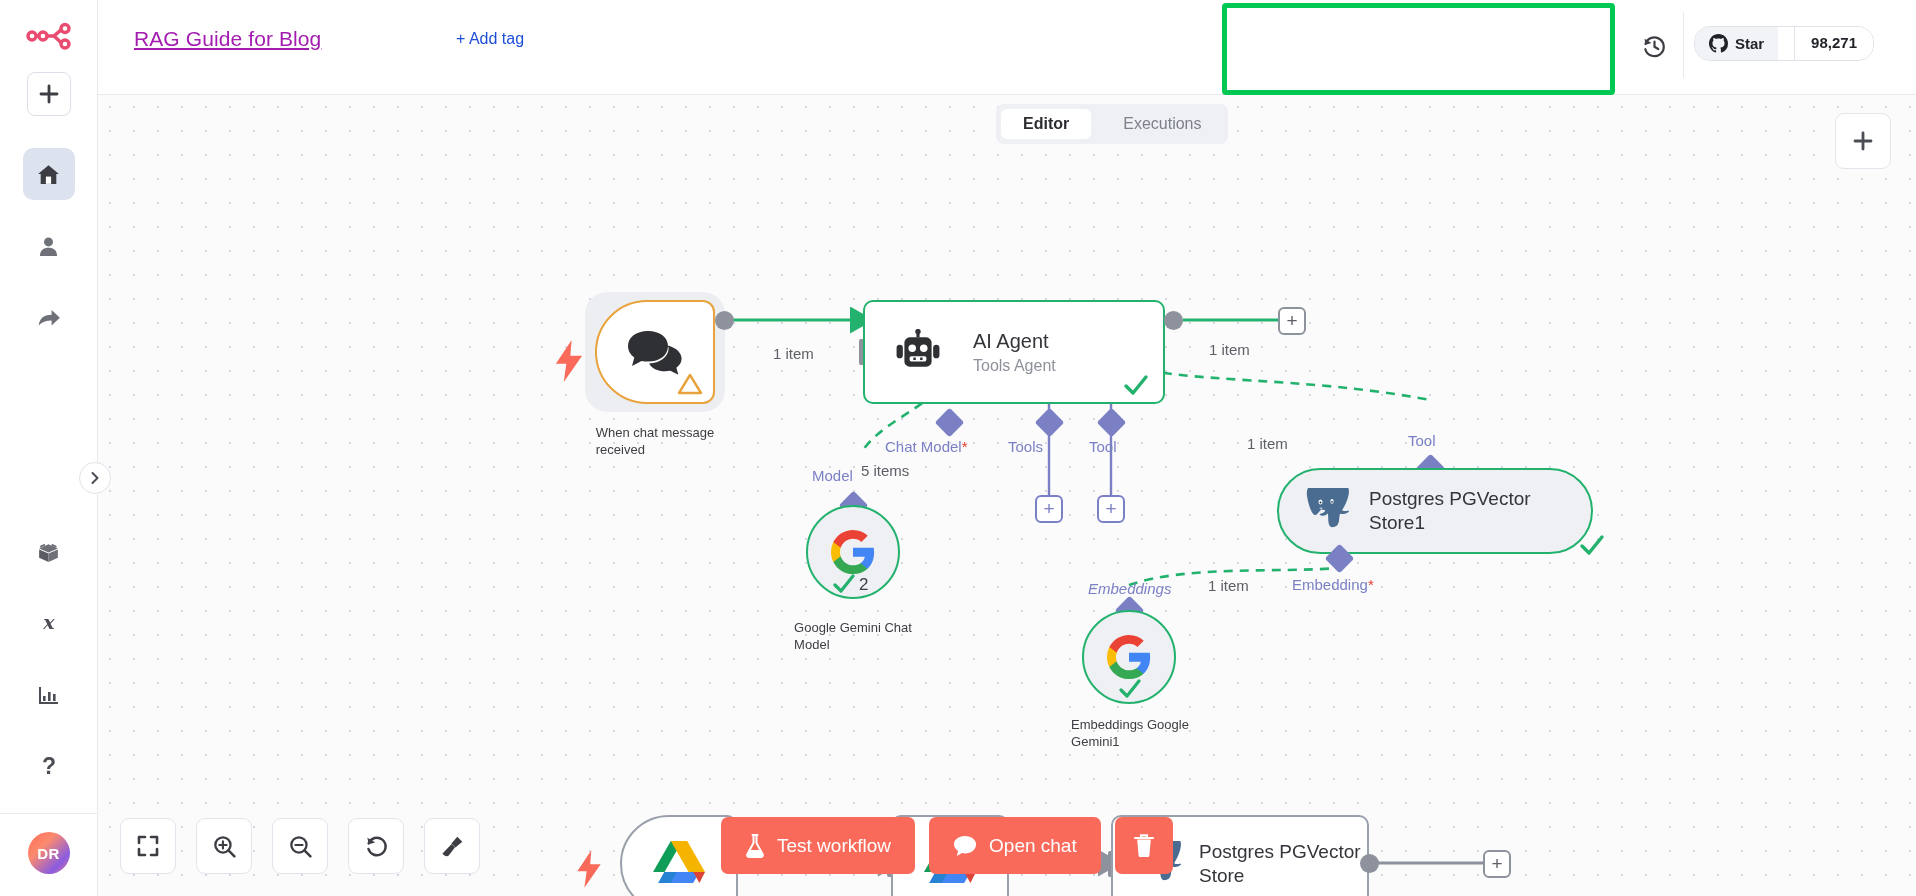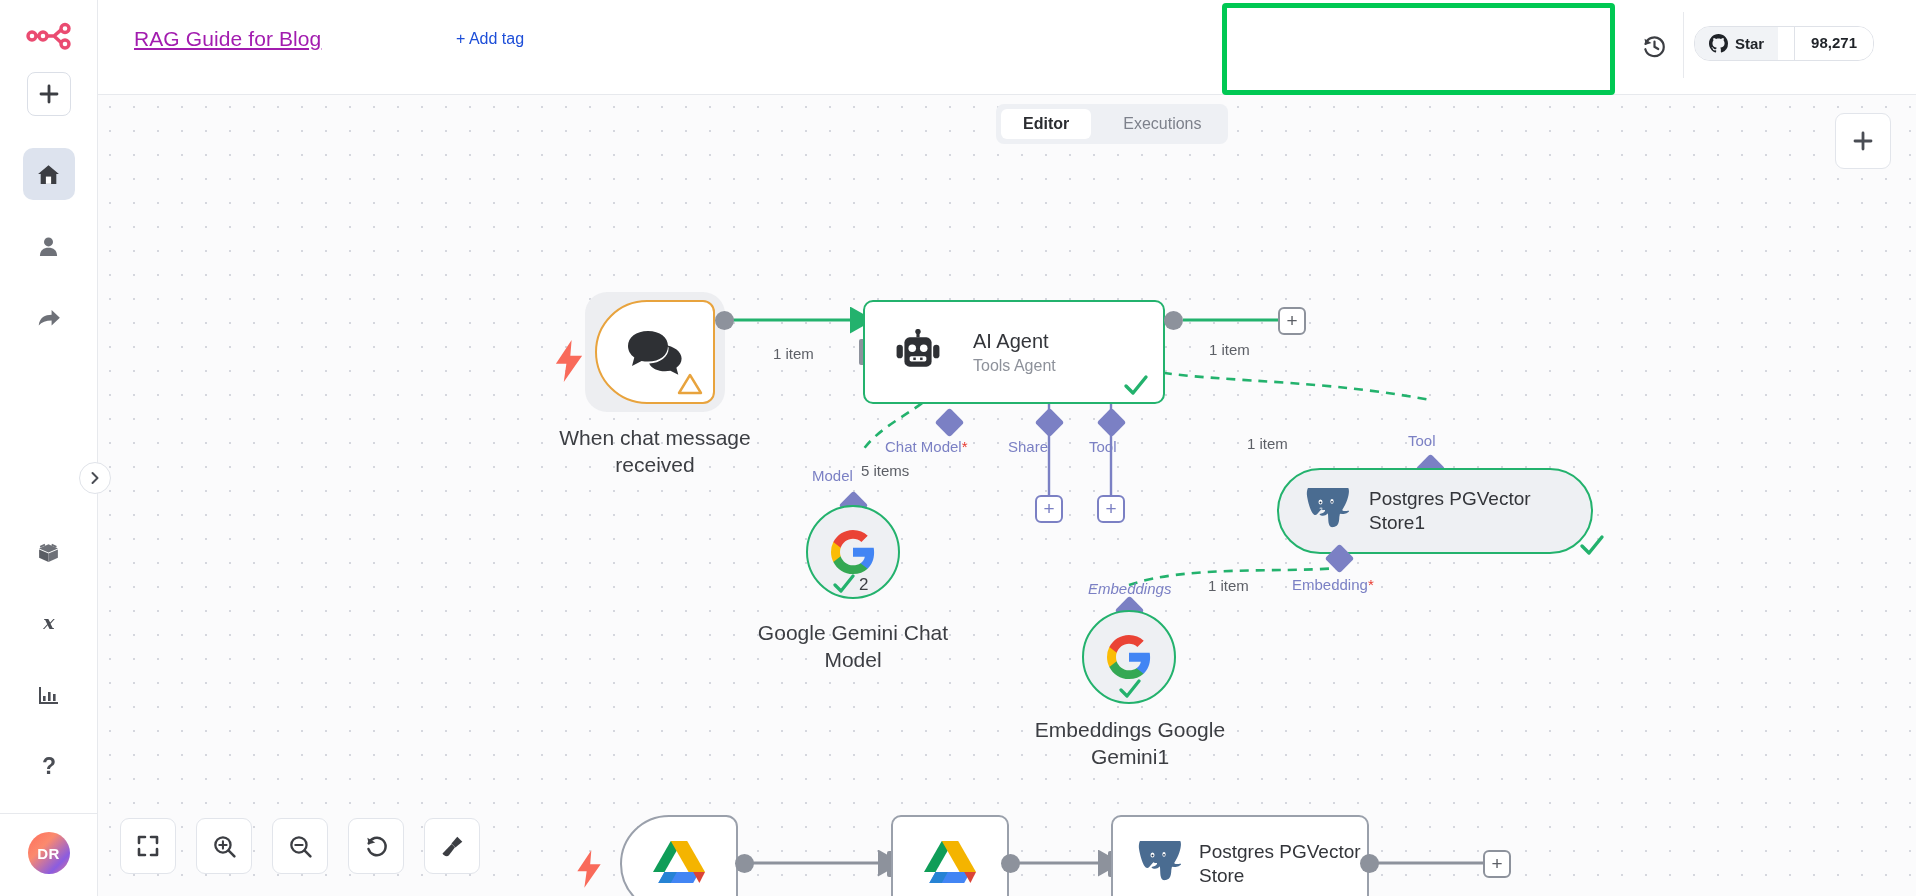--- a/index.html
+++ b/index.html
@@ -109,21 +109,21 @@
     position:absolute; left: 1737px; top: 18px; width:56px;height:56px;
     background:#fff; border:1px solid #e2e5eb; border-radius:9px;
     display:flex;align-items:center;justify-content:center;cursor:pointer;
   }
   .node-card {
     background:#fff; border:2px solid #9aa0ab; border-radius:10px;
     display:flex; align-items:center;
   }
   .node-label {
     position:absolute; left:50%; transform:translateX(-50%);
-    text-align:center; font-size:21px; color:#3c3e43; line-height:1.28;
+    font-size:13px; color:#3c3e43; line-height:1.28;
     white-space:nowrap;
   }
 
   .trigger-shell {
     position:absolute; left:487px; top:197px; width:140px;height:120px;
     background:#edeef1; border-radius:22px;
   }
   .trigger-node {
     position:absolute; left:497px; top:205px; width:120px; height:104px;
     background:#fff; border:2px solid #e8a33d;
@@ -399,21 +399,21 @@
     </div>
     <div class="dot-out" style="left:1066px; top:216px;"></div>
     <div class="item-lbl" style="left:1108px; top:246px;">1 item</div>
     <div class="plus-end" style="left:1180px; top:212px;">+</div>
 
     <div class="diamond" style="left:841px; top:317px;"></div>
     <div class="conn-lbl" style="left:787px; top:343px;">Chat Model<span class="req">*</span></div>
     <div class="item-lbl" style="left:760px; top:367px;">5 items</div>
 
     <div class="diamond" style="left:941px; top:317px;"></div>
-    <div class="conn-lbl" style="left:910px; top:343px;">Share</div>
+    <div class="conn-lbl" style="left:910px; top:343px;">Tools</div>
     <div class="plus-port" style="left:937px; top:400px;">+</div>
 
     <div class="diamond" style="left:1003px; top:317px;"></div>
     <div class="conn-lbl" style="left:991px; top:343px;">Tool</div>
     <div class="plus-port" style="left:999px; top:400px;">+</div>
 
     <div class="diamond" style="left:745px; top:400px;"></div>
     <div class="conn-lbl" style="left:714px; top:372px;">Model</div>
     <div class="round-node" style="left:708px; top:410px;">
       <svg width="48" height="48" viewBox="0 0 48 48">
@@ -532,15 +532,36 @@
         </svg>
       </div>
       <div class="tb-btn">
         <svg width="25" height="25" viewBox="0 0 24 24">
           <path d="M16.6 2.6 L21.4 7.4 L14.8 13 L11 9.2 Z" fill="#3c3e43"></path>
           <path d="M11.2 9.6 L14.4 12.8 L8.6 20.4 C7 22.2 3.2 21 2.4 18.8 Z" fill="#3c3e43"></path>
         </svg>
       </div>
     </div>
 
+    <div class="action-bar">
+      <button class="act-btn">
+        <svg width="20" height="24" viewBox="0 0 20 24">
+          <path d="M7.5 1 H12.5 M8.5 1 V9 L2.5 20 C1.6 21.6 2.7 23 4.4 23 H15.6 C17.3 23 18.4 21.6 17.5 20 L11.5 9 V1" stroke="#fff" stroke-width="2" fill="none" stroke-linecap="round" stroke-linejoin="round"></path>
+          <path d="M5.2 16 H14.8 L17.5 20 C18.4 21.6 17.3 23 15.6 23 H4.4 C2.7 23 1.6 21.6 2.5 20 Z" fill="#fff"></path>
+        </svg>
+        <span>Test workflow</span>
+      </button>
+      <button class="act-btn">
+        <svg width="24" height="22" viewBox="0 0 24 22">
+          <path d="M12 1 C5.4 1 1 4.7 1 9.3 C1 12 2.6 14.4 5.1 16 L3.8 21 L9.2 18.1 C10.1 18.3 11 18.4 12 18.4 C18.6 18.4 23 14.7 23 9.3 C23 4.7 18.6 1 12 1 Z" fill="#fff"></path>
+        </svg>
+        <span>Open chat</span>
+      </button>
+      <button class="act-btn icon-only">
+        <svg width="22" height="25" viewBox="0 0 22 25">
+          <path d="M2 5 H20 M8 5 V2.4 H14 V5" stroke="#fff" stroke-width="2.1" fill="none" stroke-linecap="round"></path>
+          <path d="M4.2 6.6 H17.8 L16.4 22.4 C16.3 23.4 15.5 24 14.5 24 H7.5 C6.5 24 5.7 23.4 5.6 22.4 Z" fill="#fff"></path>
+        </svg>
+      </button>
+    </div>
 
   </div>
 </div>
 
 </body></html>

